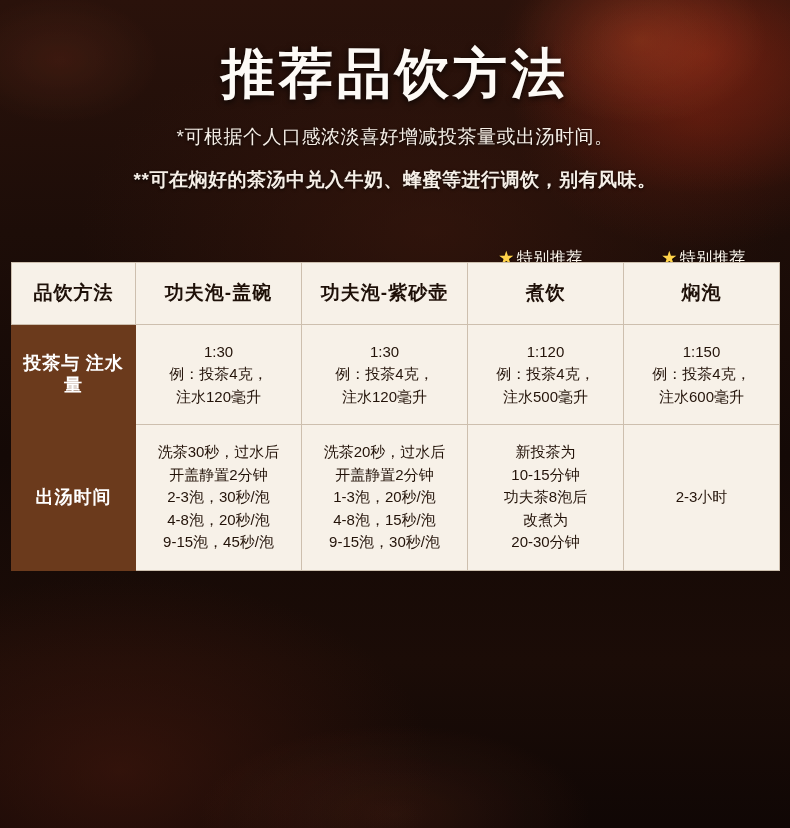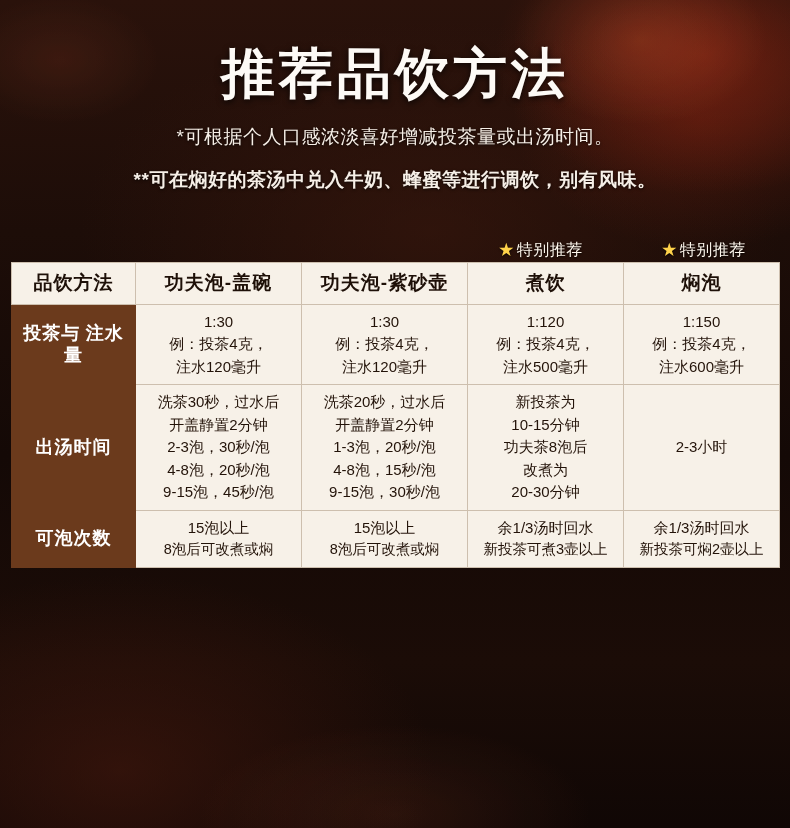--- a/index.html
+++ b/index.html
@@ -71,21 +71,21 @@
     letter-spacing: .5px;
     text-shadow: 0 1px 3px rgba(0,0,0,.7);
   }
   .note + .note {
     margin-top: 14px;
     font-weight: bold;
   }
 
   .badges {
     position: absolute;
-    top: 240px;
+    top: 248px;
     left: 0;
     width: 716px;
     height: 24px;
   }
   .badge {
     position: absolute;
     font-size: 16px;
     color: #fdf6ec;
     letter-spacing: .5px;
     text-shadow: 0 1px 2px rgba(0,0,0,.8);
@@ -104,21 +104,21 @@
     table-layout: fixed;
   }
   table.tbl td {
     border: 1px solid #cdbfae;
     vertical-align: middle;
     text-align: center;
     background: #f7f1e8;
     color: #231309;
     font-size: 15px;
     line-height: 1.5;
-    padding: 6px 3px;
+    padding: 16px 3px;
   }
   table.tbl td.rowhead {
     background: #6b3a1c;
     color: #ffffff;
     font-weight: bold;
     font-size: 18px;
     letter-spacing: 1px;
     border-color: #6b3a1c;
     line-height: 1.25;
     font-family: Liberation Serif, serif;
@@ -228,36 +228,15 @@
           <span>10-15分钟</span>
           <span>功夫茶8泡后</span>
           <span>改煮为</span>
           <span>20-30分钟</span>
         </td>
         <td class="cell-lines">
           <span>2-3小时</span>
         </td>
       </tr>
 
-      <tr>
-        <td class="rowhead">
-          <span>可泡次数</span>
-        </td>
-        <td class="cell-lines">
-          <span>15泡以上</span>
-          <span class="small">8泡后可改煮或焖</span>
-        </td>
-        <td class="cell-lines">
-          <span>15泡以上</span>
-          <span class="small">8泡后可改煮或焖</span>
-        </td>
-        <td class="cell-lines">
-          <span>余1/3汤时回水</span>
-          <span class="small">新投茶可煮3壶以上</span>
-        </td>
-        <td class="cell-lines">
-          <span>余1/3汤时回水</span>
-          <span class="small">新投茶可焖2壶以上</span>
-        </td>
-      </tr>
     </tbody>
   </table>
 </div>
 
 </body></html>

